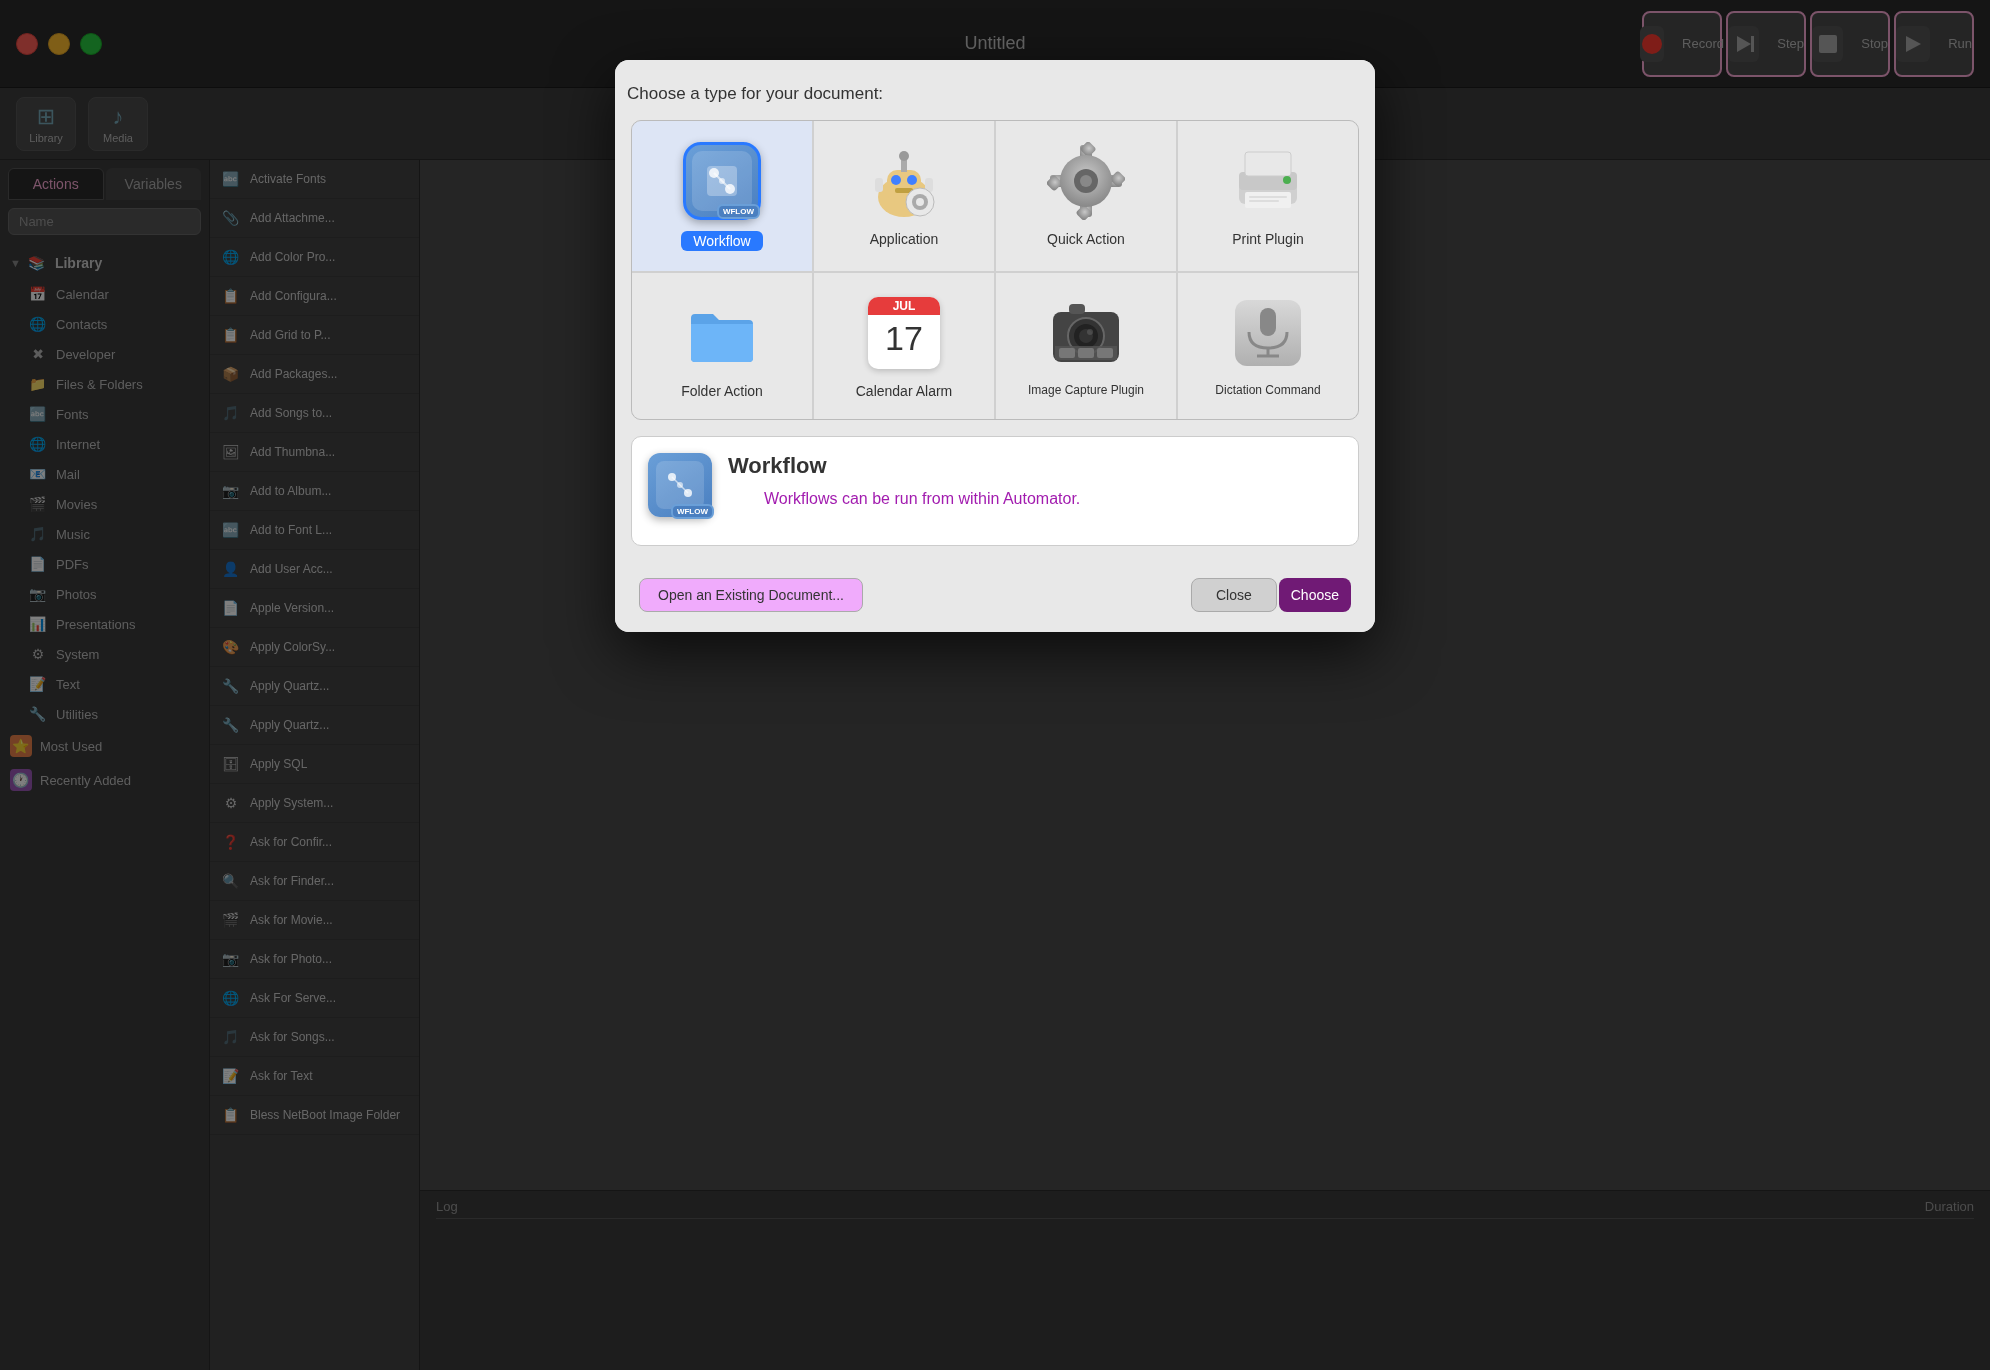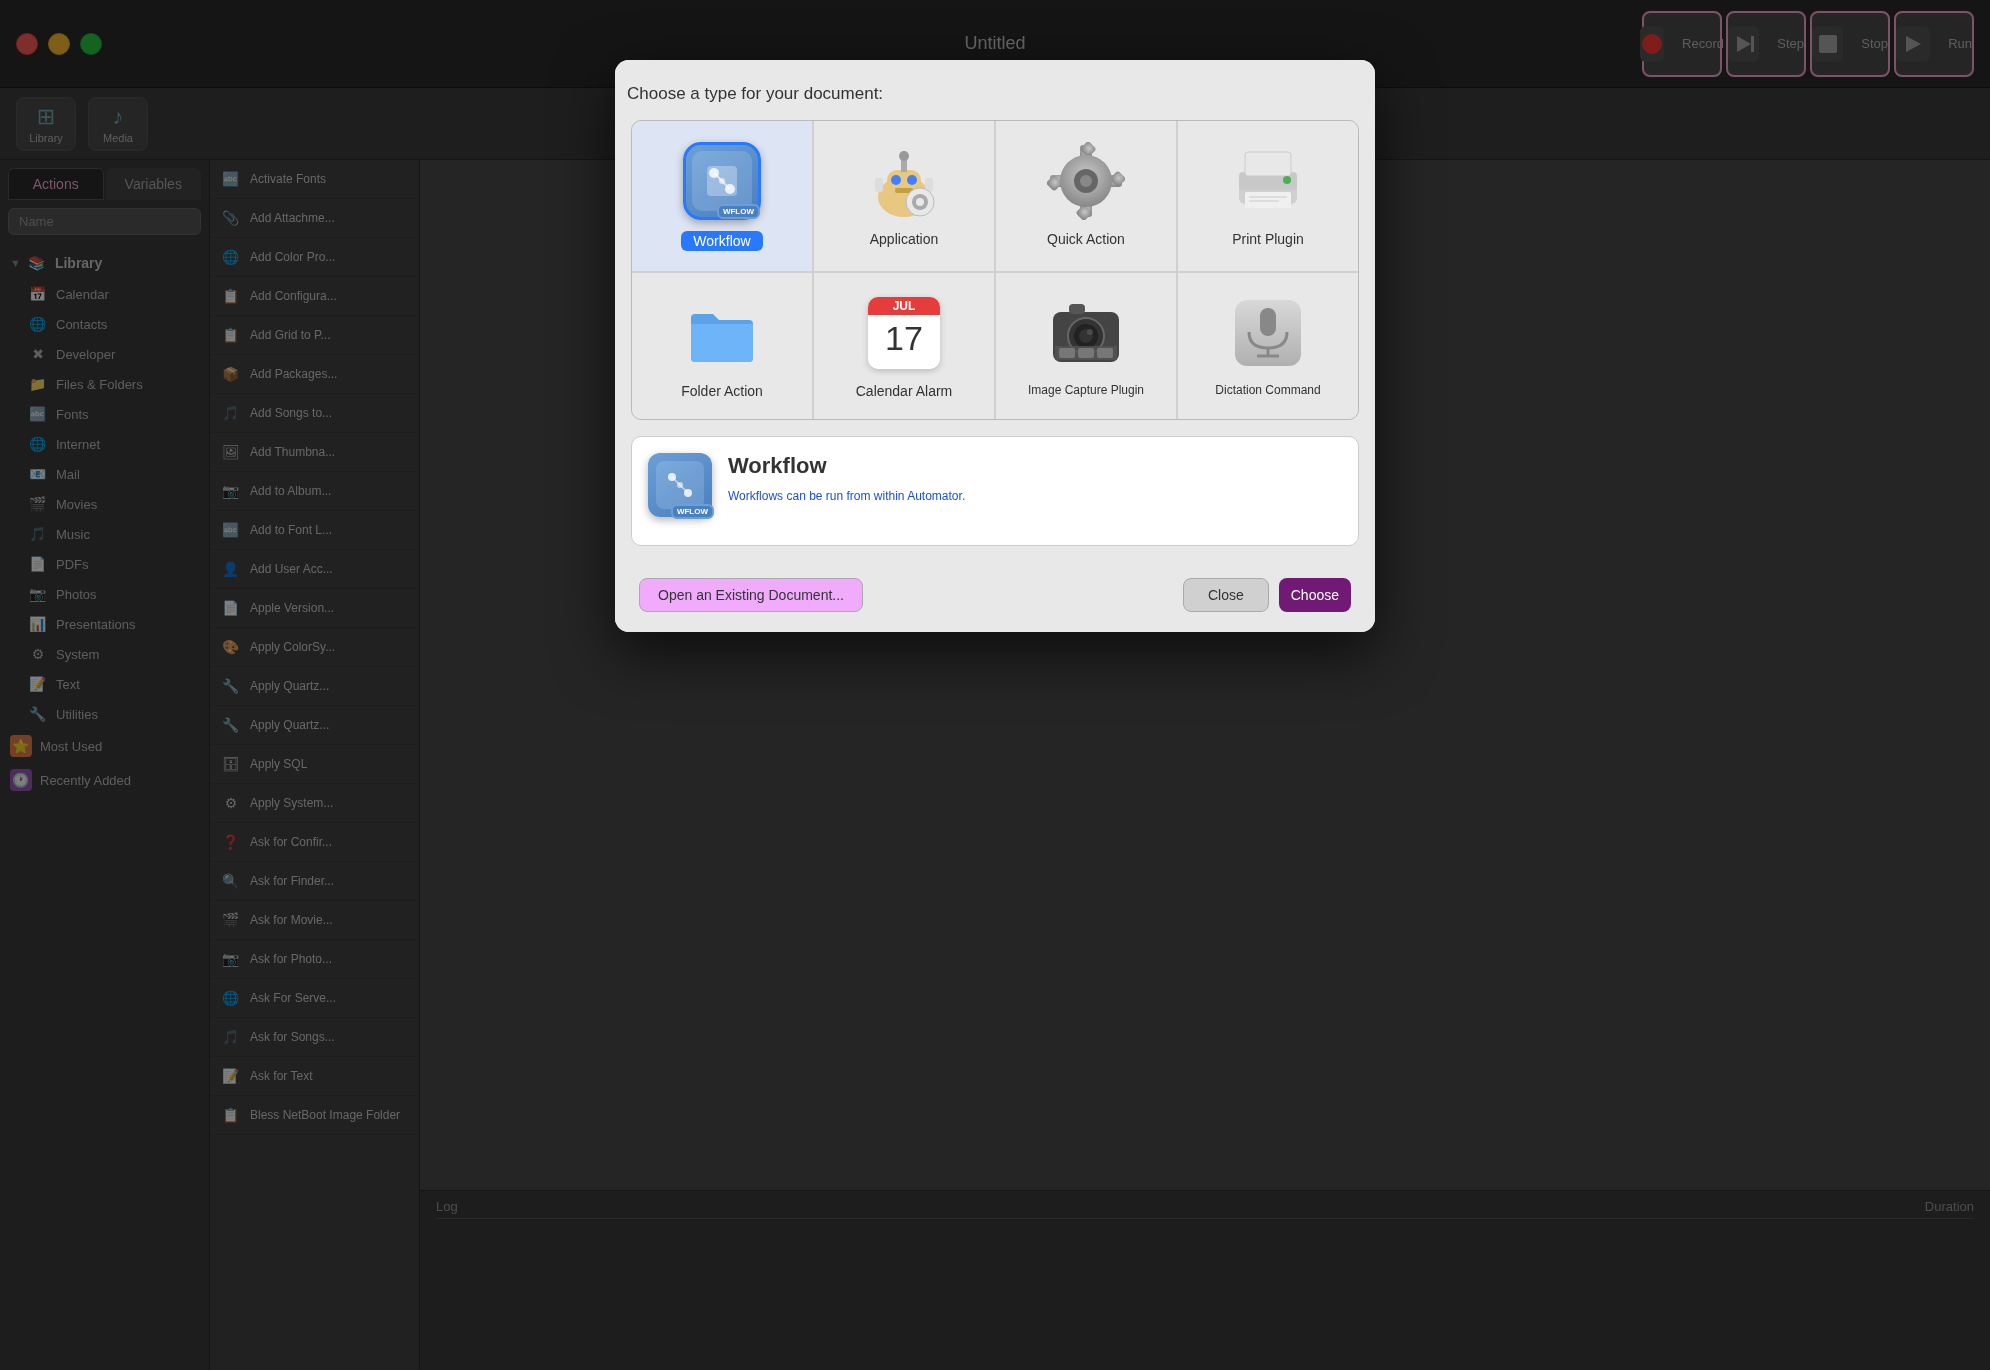--- a/index.html
+++ b/index.html
@@ -454,23 +454,24 @@
       height: 64px;
       flex-shrink: 0;
     }
     .desc-title {
       font-size: 22px;
       font-weight: 600;
       color: #333;
       margin-bottom: 8px;
     }
     .desc-text {
-      font-size: 12px;
-      color: #1d4ed8;
+      font-size: 16px;
+      color: #a21caf;
       line-height: 1.5;
+      margin-left: 36px;
     }
 
     
     .modal-footer {
       display: flex;
       justify-content: space-between;
       align-items: center;
       padding: 16px 24px 20px;
       background: #e8e8e8;
     }
@@ -478,21 +479,21 @@
       padding: 8px 18px;
       background: #f0abfc;
       border: 1px solid #aaa;
       border-radius: 8px;
       font-size: 14px;
       color: #333;
       cursor: pointer;
     }
     .modal-footer-right {
       display: flex;
-      gap: 10px;
+      gap: 2px;
     }
     .btn-close {
       padding: 8px 24px;
       background: #d0d0d0;
       border: 1px solid #aaa;
       border-radius: 8px;
       font-size: 14px;
       color: #333;
       cursor: pointer;
     }

